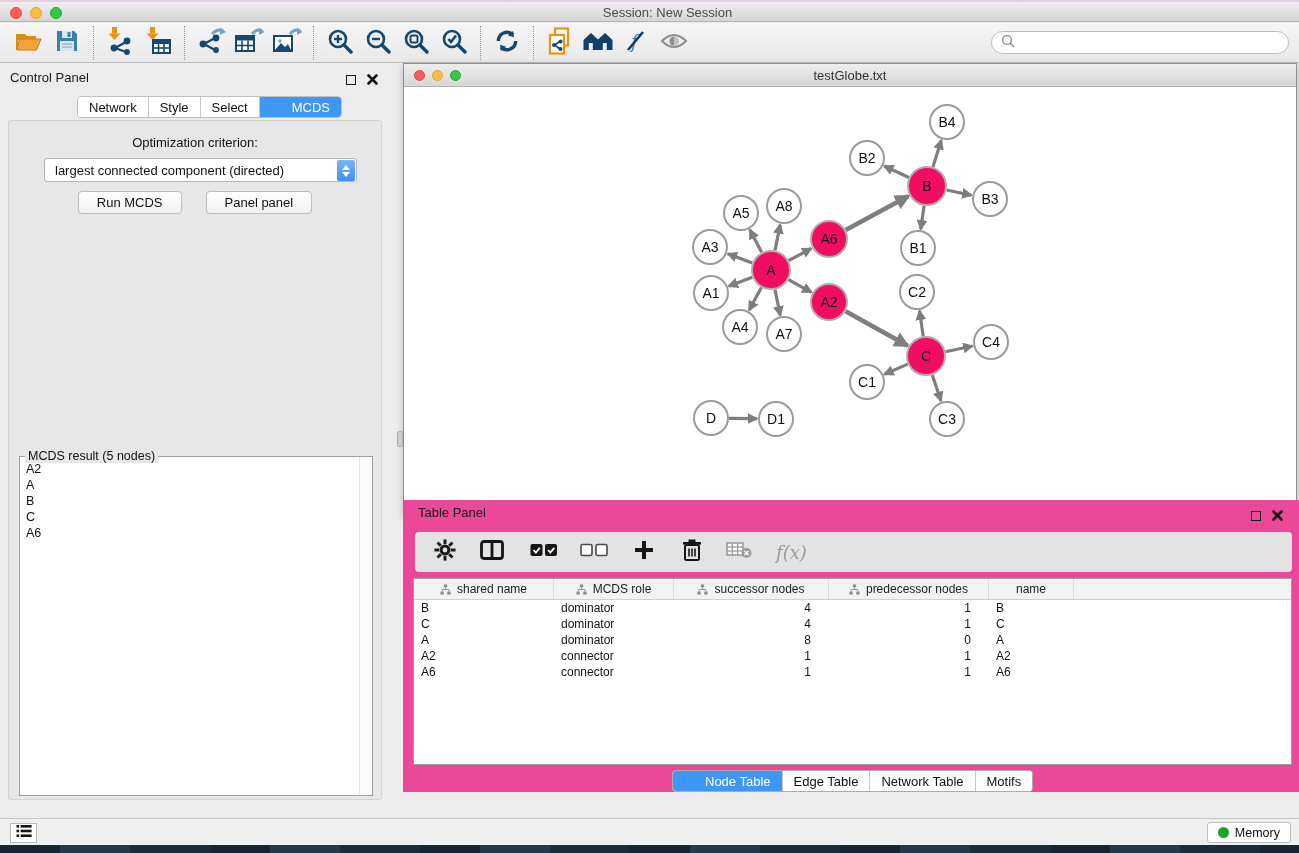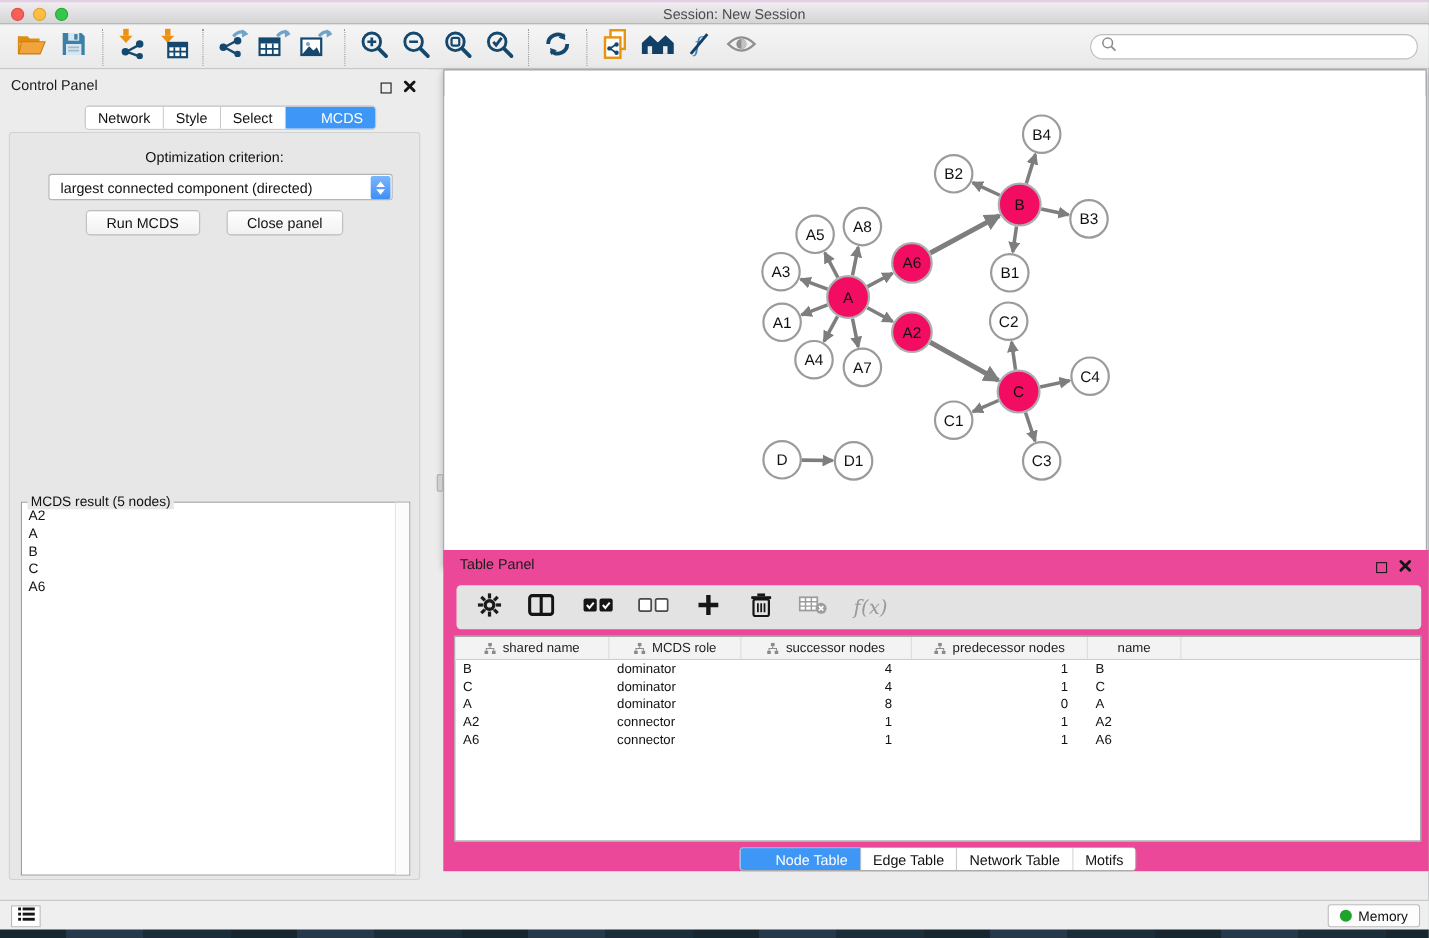--- a/index.html
+++ b/index.html
@@ -287,37 +287,45 @@
       <div class="opt-label">Optimization criterion:</div>
       <div class="combo">
         <span class="combo-text">largest connected component (directed)</span>
         <span class="stepper">
             <span class="tri-up"></span>
             <span class="tri-down"></span>
           </span>
       </div>
       <div class="cp-buttons">
         <button class="btn">Run MCDS</button>
-        <button class="btn">Close panel</button>
+        <button class="btn">Panel panel</button>
       </div>
       <div class="result-box">
         <span class="result-title">MCDS result (5 nodes)</span>
         <div class="result-list" id="result-list">
             <div>A2</div>
             <div>A</div>
             <div>B</div>
             <div>C</div>
             <div>A6</div>
           </div>
         <div class="result-scroll"></div>
       </div>
     </div>
   </div>
 
   <div class="network-window">
+    <div class="nw-titlebar">
+      <div class="nw-lights">
+        <span class="light red"></span>
+        <span class="light yellow"></span>
+        <span class="light green"></span>
+      </div>
+      <div class="nw-title">testGlobe.txt</div>
+    </div>
     <div class="nw-canvas">
       <svg id="graph-svg" width="892" height="427" viewBox="0 0 892 427">
         <defs>
           <marker id="arrow" viewBox="0 0 10 10" refX="8.5" refY="5" markerWidth="3.4" markerHeight="3.4" orient="auto-start-reverse">
             <path d="M0 0 L10 5 L0 10 Z" fill="#7E7E7E"></path>
           </marker>
         </defs>
       <line x1="357.7" y1="165.3" x2="345.8" y2="142.8" stroke="#7E7E7E" stroke-width="3.2" marker-end="url(#arrow)"></line>
           <line x1="371.0" y1="163.4" x2="376.2" y2="137.6" stroke="#7E7E7E" stroke-width="3.2" marker-end="url(#arrow)"></line>
           <line x1="348.3" y1="175.9" x2="323.8" y2="166.7" stroke="#7E7E7E" stroke-width="3.2" marker-end="url(#arrow)"></line>

